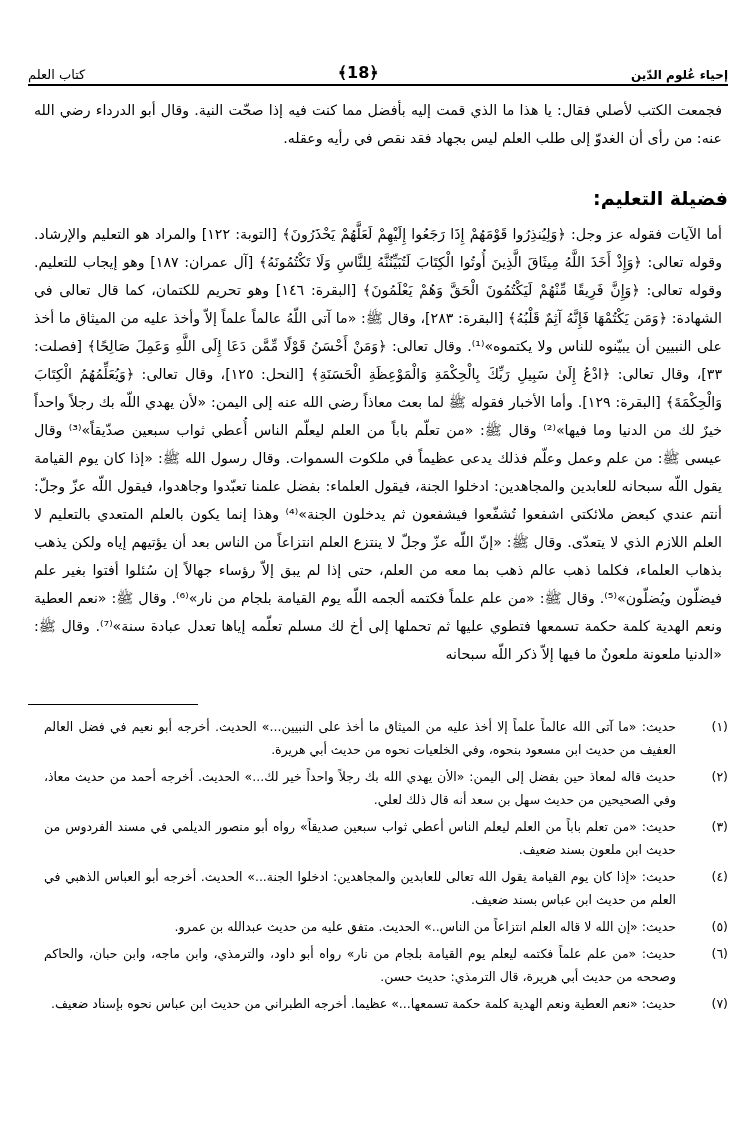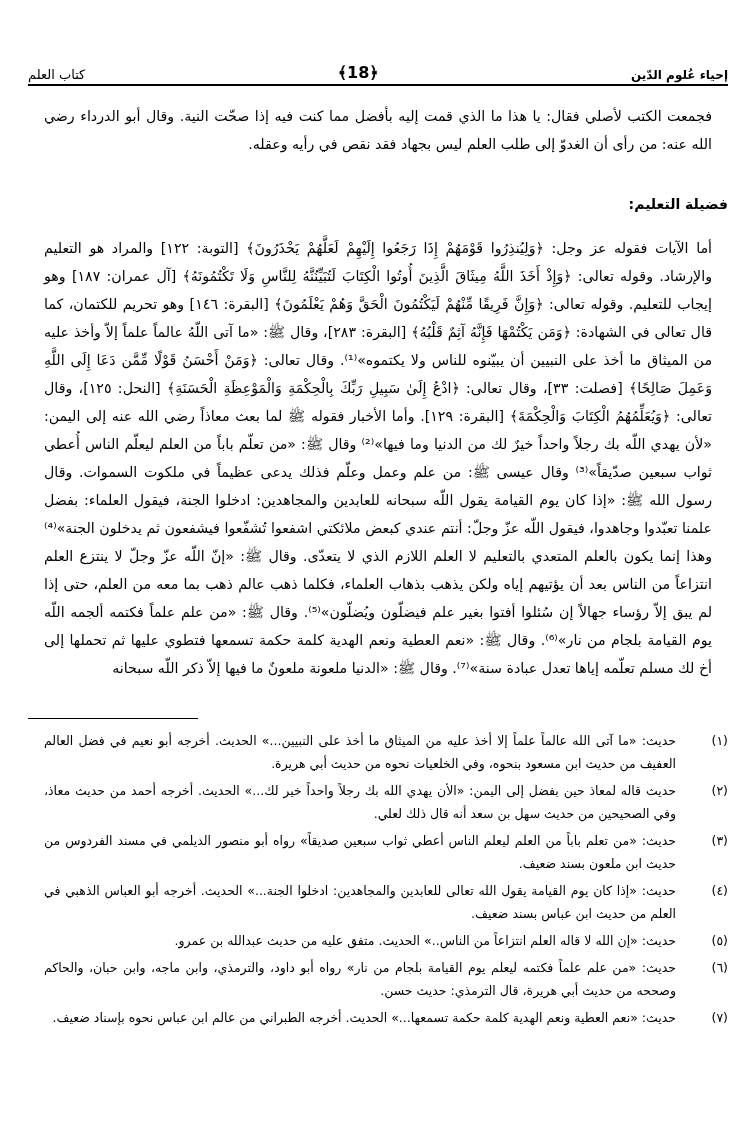--- a/index.html
+++ b/index.html
@@ -5,22 +5,22 @@
   html, body { margin:0; padding:0; background:#fff; }
   body { width:756px; height:1122px; position:relative; overflow:hidden;
          font-family:"DejaVu Sans", sans-serif; color:#000; }
   .page { position:absolute; left:28px; top:58px; width:700px; direction:rtl; }
   .header { display:flex; justify-content:space-between; align-items:flex-end;
             height:24px; border-bottom:2px solid #000; padding-bottom:2px; }
   .header .book { font-size:12px; font-weight:bold; }
   .header .chap { font-size:13px; font-weight:normal; }
   .header .pnum { font-size:16px; font-weight:bold; }
   .body { margin-top:10px; font-size:14.2px; line-height:28px; text-align:justify; }
-  .body p { margin:16px; }
-  .title { font-size:14px; font-weight:bold; margin:32px 0 8px 0; }
+  .body p { margin:6px; }
+  .title { font-size:19px; font-weight:bold; margin:32px 0 8px 0; }
   .sep { width:170px; border-top:1.5px solid #000; margin:36px 0 10px auto; margin-right:auto; margin-left:0; }
   .notes { font-size:12.5px; line-height:23px; }
   .note { display:flex; margin-bottom:4px; }
   .note .n { width:52px; flex:none; }
   .note .t { flex:1; text-align:justify;margin-left:16px; }
 </style>
 </head>
 <body>
 
 <div class="page">
@@ -58,16 +58,16 @@
     <div class="note">
         <span class="n">(٥)</span>
         <span class="t">حديث: «إن الله لا قاله العلم انتزاعاً من الناس..» الحديث. متفق عليه من حديث عبدالله بن عمرو.</span>
       </div>
     <div class="note">
         <span class="n">(٦)</span>
         <span class="t">حديث: «من علم علماً فكتمه ليعلم يوم القيامة بلجام من نار» رواه أبو داود، والترمذي، وابن ماجه، وابن حبان، والحاكم وصححه من حديث أبي هريرة، قال الترمذي: حديث حسن.</span>
       </div>
     <div class="note">
         <span class="n">(٧)</span>
-        <span class="t">حديث: «نعم العطية ونعم الهدية كلمة حكمة تسمعها...» الحديث. أخرجه الطبراني من عالم ابن عباس نحوه بإسناد ضعيف.</span>
+        <span class="t">حديث: «نعم العطية ونعم الهدية كلمة حكمة تسمعها...» عظيما. أخرجه الطبراني من حديث ابن عباس نحوه بإسناد ضعيف.</span>
       </div>
   </div>
 </div>
 
 </body></html>

